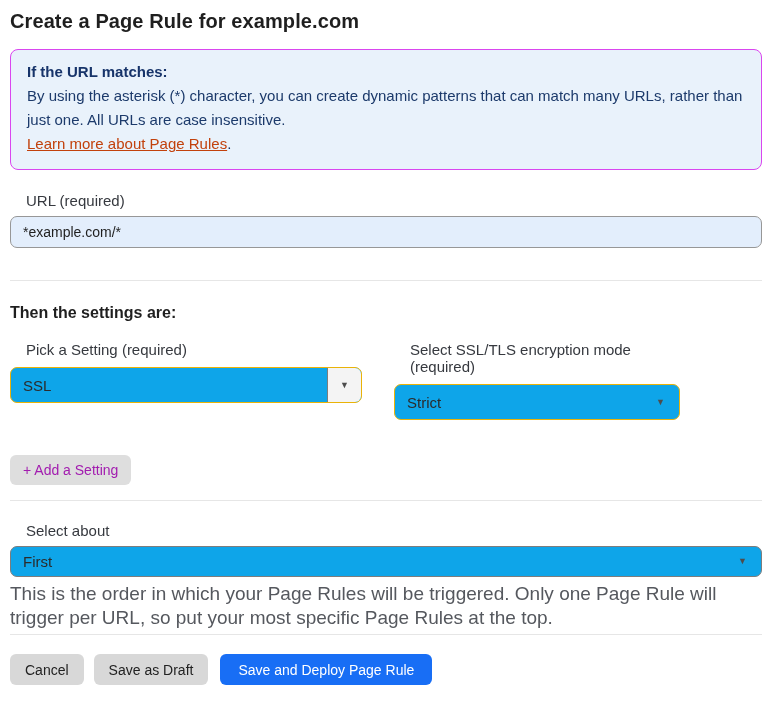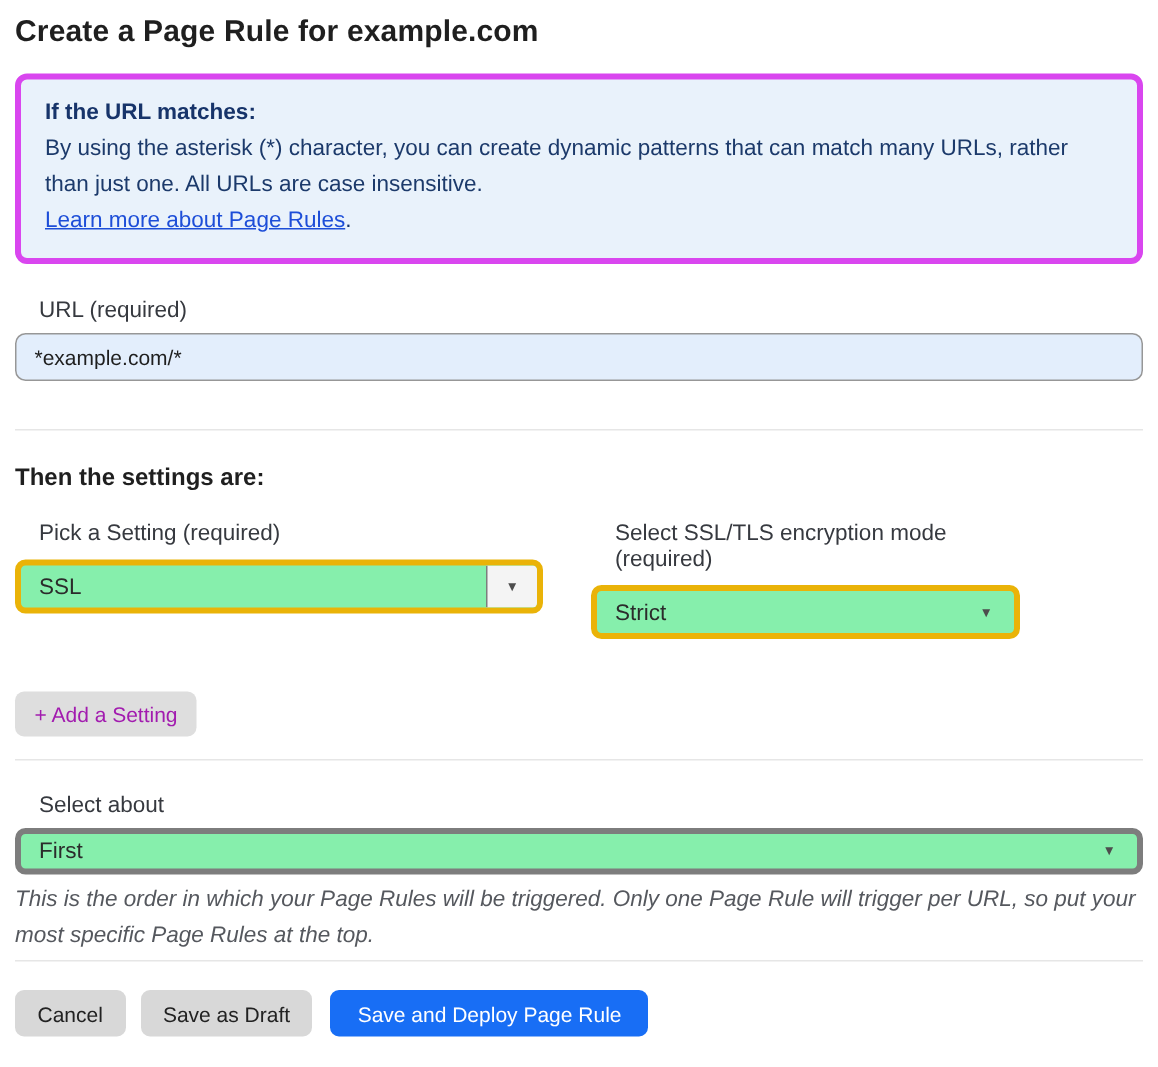--- a/index.html
+++ b/index.html
@@ -18,34 +18,34 @@
     font-weight: 700;
     color: #1f1f1f;
     letter-spacing: 0.1px;
     margin-top: 2px;
   }
 
   
   .info-box {
     margin-top: 16px;
     background: #e9f2fb;
-    border: 4px solid #d946ef;
+    border: 1px solid #d946ef;
     border-radius: 8px;
     padding: 10px 16px 13px 16px;
     color: #1c3a6b;
     font-size: 15px;
     line-height: 24px;
   }
   .info-box .info-heading {
     font-weight: 700;
     color: #17346a;
   }
   .info-box .info-body { max-width: 720px; }
   .info-box a.info-link {
-    color: #1d4ed8;
+    color: #c2410c;
     text-decoration: underline;
     cursor: pointer;
   }
   .info-box .info-link-suffix { color: #17346a; }
 
   
   .field-label {
     font-size: 15px;
     color: #36393f;
     display: block;
@@ -89,23 +89,23 @@
     display: flex;
     gap: 32px;
     align-items: flex-start;
   }
   .settings-col-left { width: 352px; }
   .settings-col-right { width: 286px; }
 
   .select {
     margin-top: 9px;
     height: 36px;
-    border: 4px solid #eab308;
+    border: 1px solid #eab308;
     border-radius: 7px;
-    background: #86efac;
+    background: #0ea5e9;
     display: flex;
     align-items: center;
     font-size: 15px;
     color: #2b2b2b;
     cursor: pointer;
     overflow: hidden;
   }
   .select .select-value {
     flex: 1;
     padding: 0 12px;
@@ -165,25 +165,24 @@
   .actions-row {
     margin-top: 19px;
     display: flex;
     gap: 10px;
     align-items: center;
   }
 
   .order-select-label { margin-top: 21px; }
   .help-text {
     margin-top: 5px;
-    font-size: 15px;
+    font-size: 19px;
     line-height: 24px;
     color: #55585e;
     max-width: 748px;
-    font-style: italic;
   }
 </style>
 </head>
 <body>
 
 <div class="page">
 
   <h1 class="page-title">Create a Page Rule for example.com</h1>
 
   <div class="info-box">

